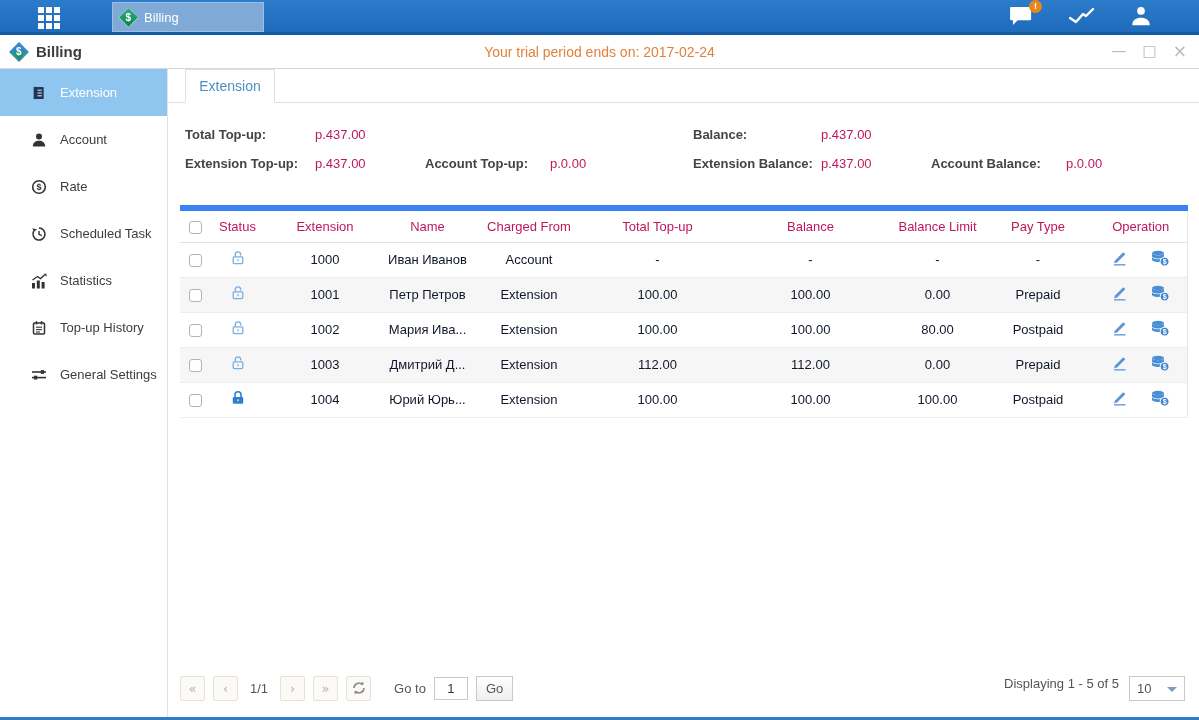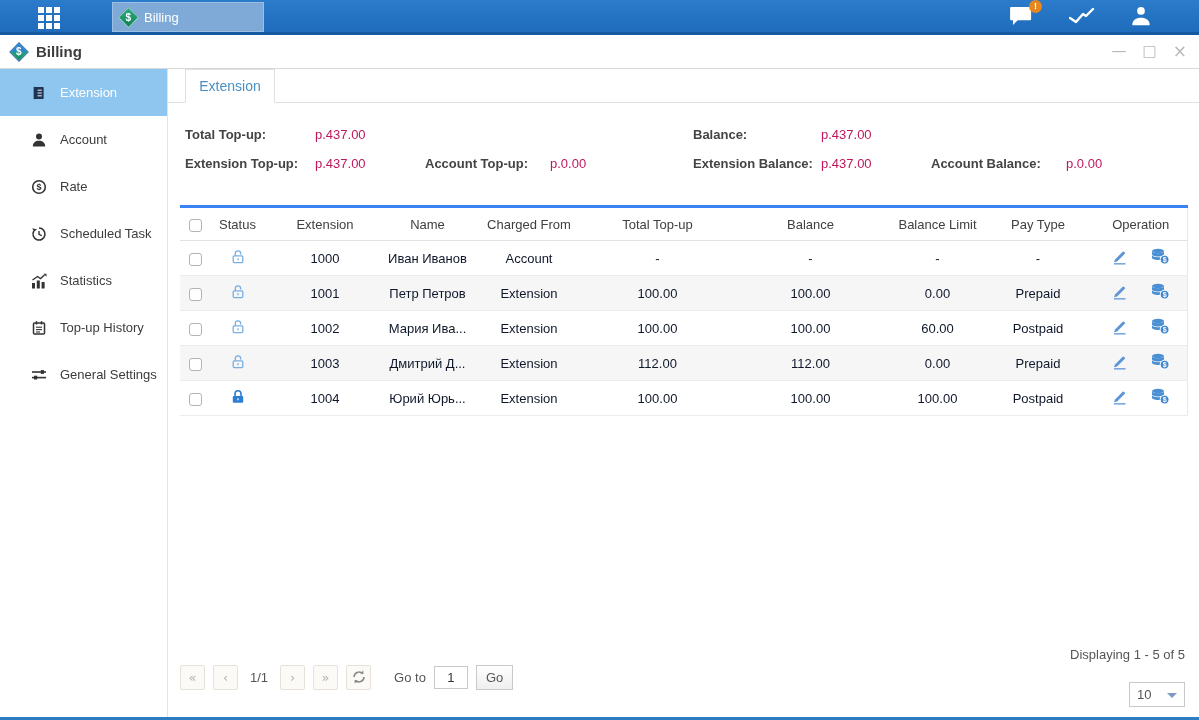--- a/index.html
+++ b/index.html
@@ -102,22 +102,22 @@
   .btn-row { padding:6px 0 0 17px; display:flex; gap:10px; }
   .btn-blue {
     background:#3d8fd1; color:#fff; border:1px solid #3480be; border-radius:2px;
     height:28px; padding:0 12px; font-size:13px; cursor:pointer;
     display:flex; align-items:center;
   }
 
   .table-wrap { margin:20px 14px 0 12px; }
   table { border-collapse:collapse; table-layout:fixed; width:100%; border-right:1px solid #e7e7e7; }
   thead th {
-    border-top:3px solid #3b82f6; border-bottom:1px solid #e2e2e2;
-    height:34px; font-weight:normal; color:#404040; font-size:13px; text-align:center;
+    border-top:6px solid #3b82f6; border-bottom:1px solid #e2e2e2;
+    height:34px; font-weight:normal; color:#be185d; font-size:13px; text-align:center;
   }
   tbody td { height:35px; border-bottom:1px solid #ececec; text-align:center; color:#0f172a; font-size:13px; }
   tbody tr:nth-child(even) { background:#f6f6f6; }
   .cb {
     display:inline-block; width:13px; height:13px; background:#fff;
     border:1px solid #b3b3b3; border-radius:3px; cursor:pointer; vertical-align:middle;
   }
   .lockwrap { display:inline-flex; }
   .opwrap { display:inline-flex; gap:22px; align-items:center; }
   .op { cursor:pointer; display:inline-flex; }
@@ -138,21 +138,21 @@
   .goto-label { color:#555; margin-left:15px; }
   .goto-input {
     width:34px; height:23px; border:1px solid #c9c9c9; text-align:center;
     font-size:13px; color:#333; font-family:"Liberation Sans", sans-serif;
   }
   .go-btn {
     height:25px; padding:0 9px; border:1px solid #c9c9c9; border-radius:0;
     background:linear-gradient(#fefefe,#efefef); color:#555; font-size:13px;
     display:flex; align-items:center; cursor:pointer;
   }
-  .footer-right { margin-left:auto; display:flex; align-items:flex-end; gap:20px;flex-direction:column; }
+  .footer-right { margin-left:auto; display:flex; align-items:flex-start; gap:10px; }
   .displaying { color:#555; }
   .pagesize {
     width:56px; height:25px; border:1px solid #c9c9c9; background:#fff;
     display:flex; align-items:center; padding:0 7px; cursor:pointer; position:relative;
   }
   .pagesize .val { color:#555; }
   .caret {
     position:absolute; right:7px; top:10px;
     width:0; height:0; border-left:5px solid transparent; border-right:5px solid transparent;
     border-top:5px solid #7d9cc0;
@@ -200,20 +200,21 @@
         </svg>
     </div>
   </div>
 </div>
 
 <div class="titlebar">
   <div class="diamond title-version">
       <span>$</span>
     </div>
   <span class="win-title">Billing</span>
+  <div class="trial-msg">Your trial period ends on: 2017-02-24</div>
   <div class="win-controls">
     <span>—</span>
     <span>□</span>
     <span style="font-size:17px;">×</span>
   </div>
 </div>
 
 <div class="shell">
 
   <div class="sidebar">
@@ -437,21 +438,21 @@
                     <rect x="3.2" y="6.8" width="9.6" height="6.8" rx="1.1" fill="none" stroke="#79aee3" stroke-width="1.3"></rect>
                     <path d="M5.3,6.8 V4.5 a2.7,2.7 0 0 1 5.4,0 V5.6" fill="none" stroke="#79aee3" stroke-width="1.3"></path>
                     <line x1="8" y1="9.3" x2="8" y2="11.2" stroke="#79aee3" stroke-width="1.3"></line>
                   </svg>
                 </span></td>
               <td>1002</td>
               <td>Мария Ива...</td>
               <td>Extension</td>
               <td>100.00</td>
               <td>100.00</td>
-              <td>60.00</td>
+              <td>80.00</td>
               <td>Postpaid</td>
               <td><span class="opwrap">
                   <span class="op">
                     <svg width="17" height="16" viewBox="0 0 17 16">
                       <path d="M4,10.4 L11.7,2.7 a0.9,0.9 0 0 1 1.2,0 l0.9,0.9 a0.9,0.9 0 0 1 0,1.2 L6.1,12.4 l-3.1,0.9 z" fill="#5d95d5"></path>
                       <rect x="3" y="14.2" width="11.5" height="1.3" fill="#5d95d5"></rect>
                     </svg>
                   </span>
                   <span class="op">
                     <svg width="20" height="17" viewBox="0 0 20 17">

